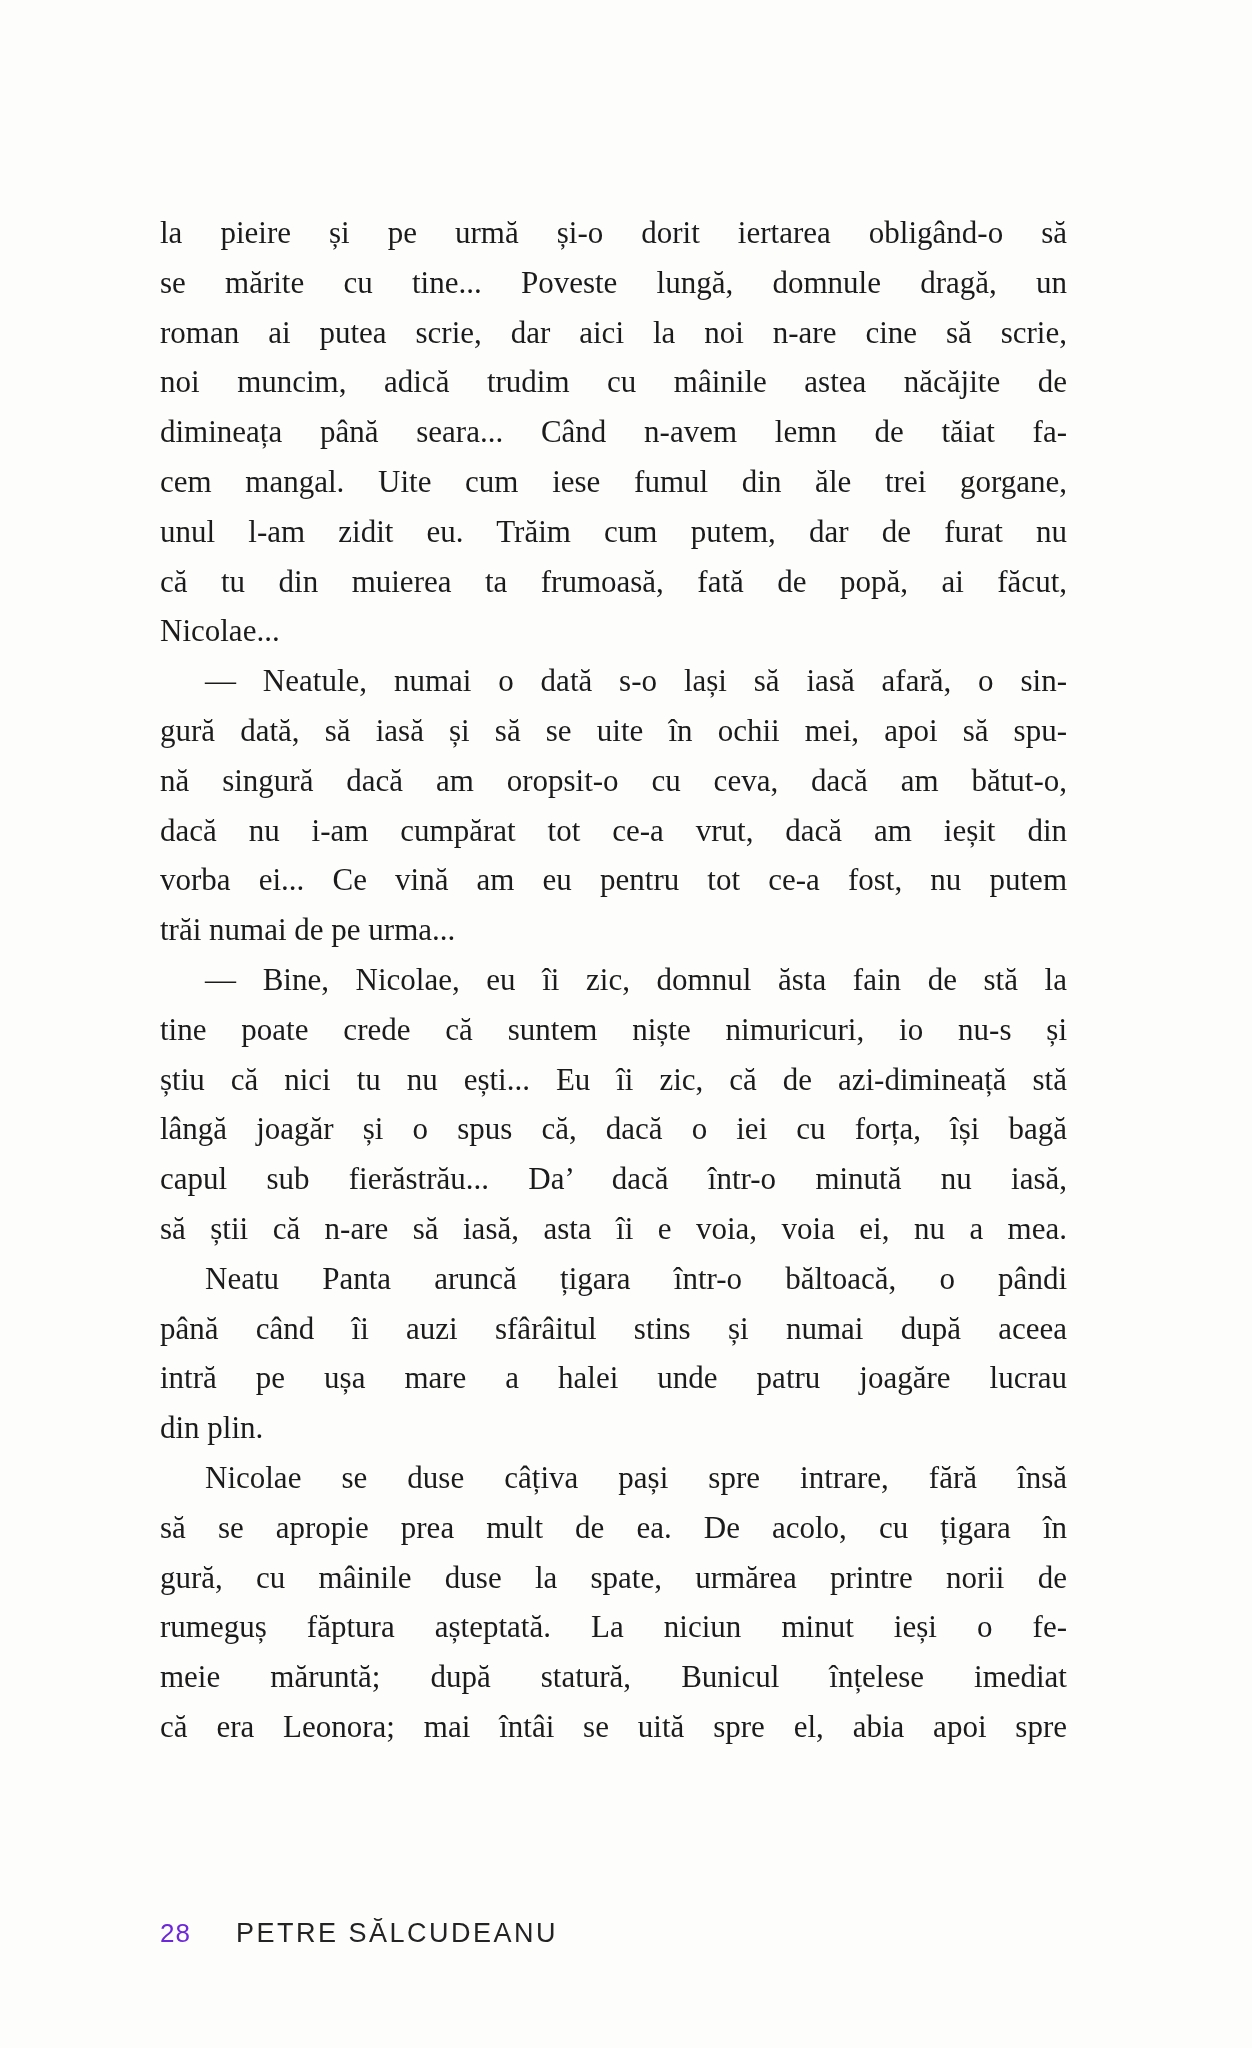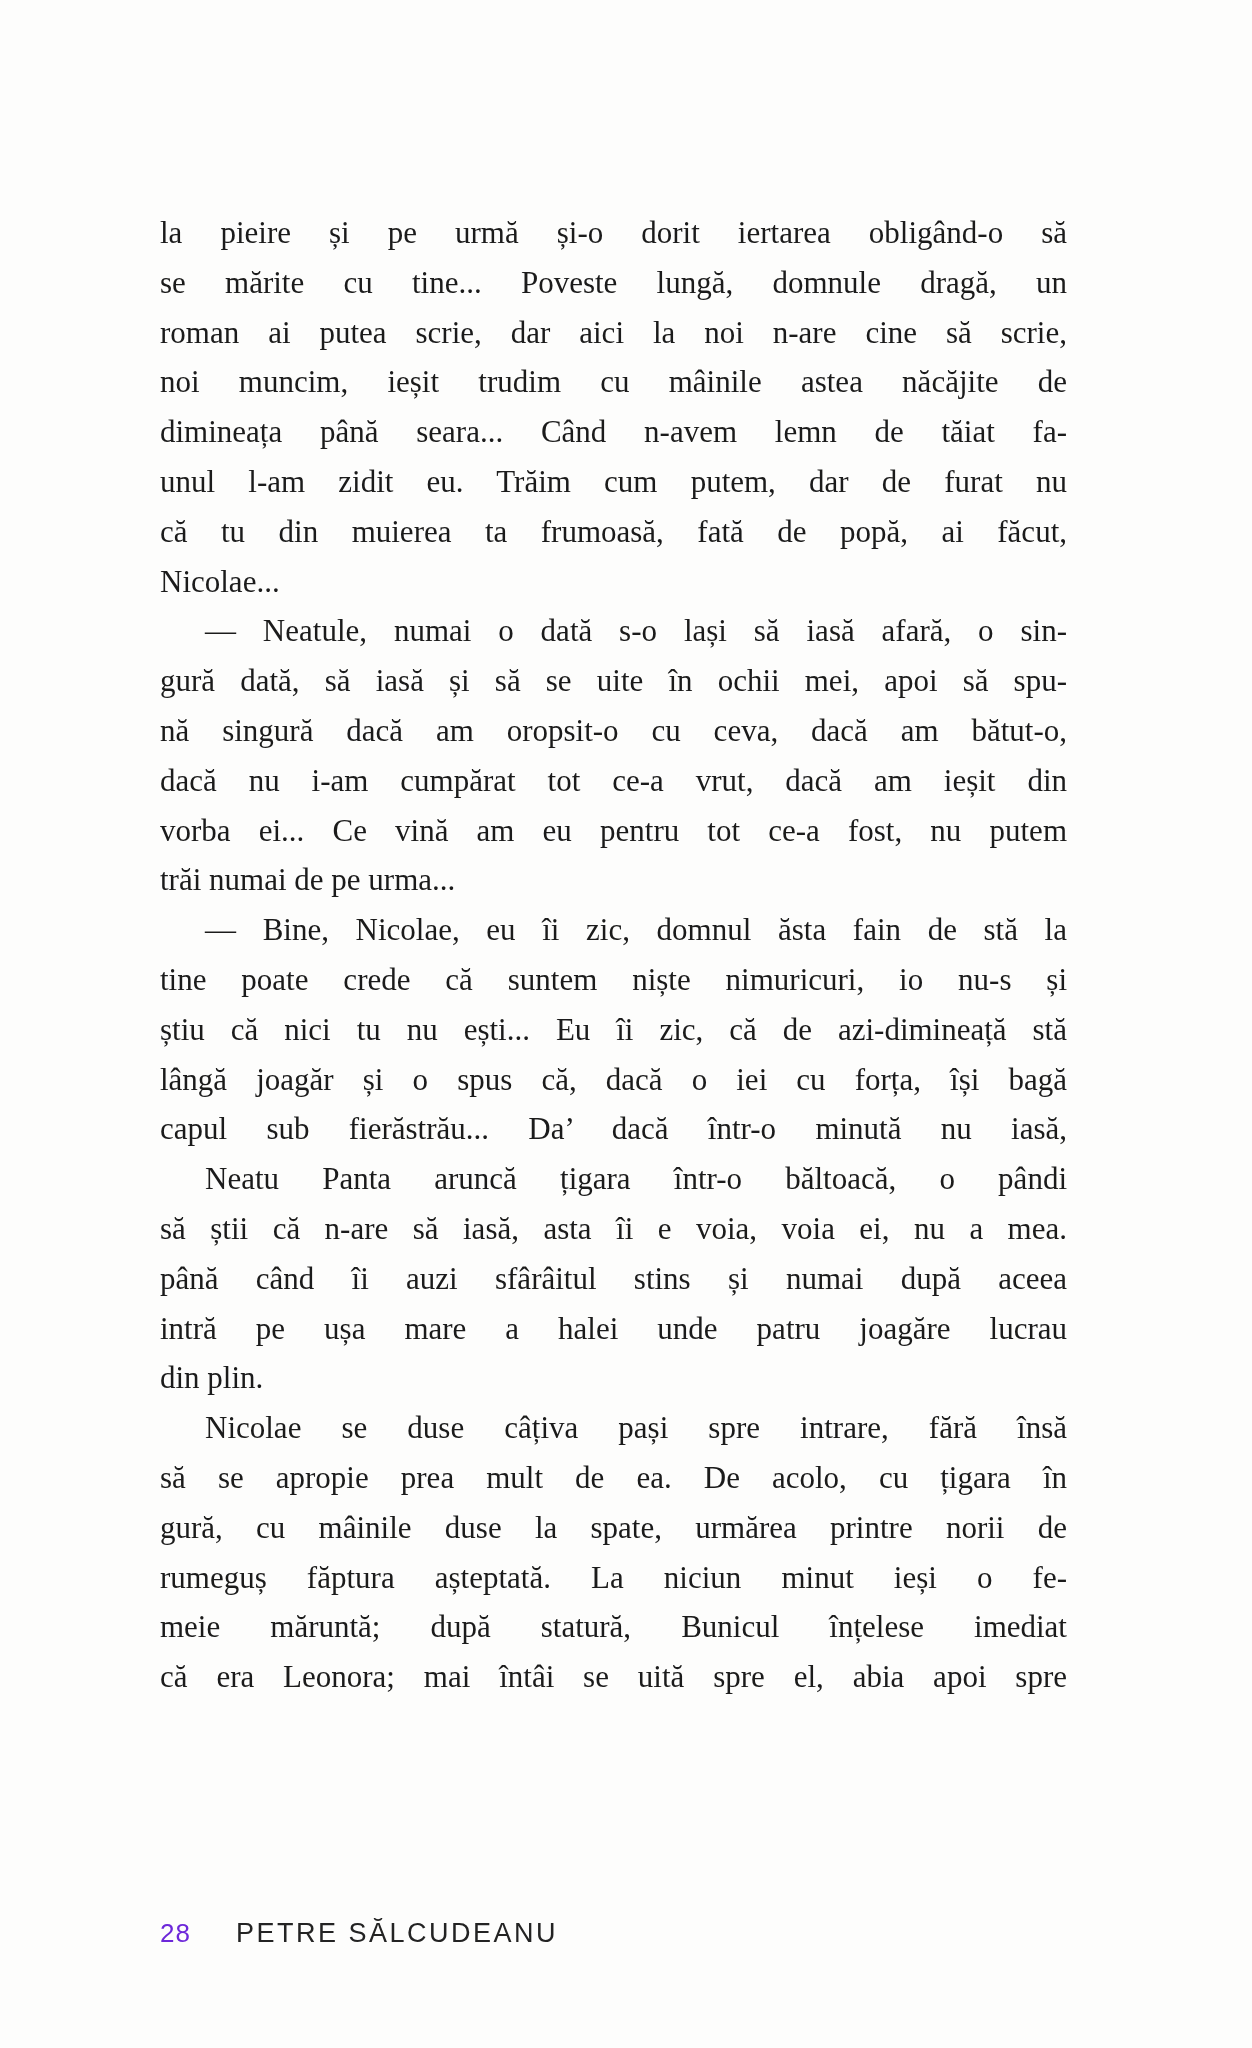--- a/index.html
+++ b/index.html
@@ -66,38 +66,39 @@
 </style>
 </head>
 <body>
 
 <div class="page">
 
   <div class="text-block">
       <div class="line just">la pieire și pe urmă și-o dorit iertarea obligând-o să</div>
       <div class="line just">se mărite cu tine... Poveste lungă, domnule dragă, un</div>
       <div class="line just">roman ai putea scrie, dar aici la noi n-are cine să scrie,</div>
-      <div class="line just">noi muncim, ieșit trudim cu mâinile astea năcăjite de</div>
+      <div class="line just">noi muncim, adică trudim cu mâinile astea năcăjite de</div>
       <div class="line just">dimineața până seara... Când n-avem lemn de tăiat fa-</div>
+      <div class="line just">cem mangal. Uite cum iese fumul din ăle trei gorgane,</div>
       <div class="line just">unul l-am zidit eu. Trăim cum putem, dar de furat nu</div>
       <div class="line just">că tu din muierea ta frumoasă, fată de popă, ai făcut,</div>
       <div class="line">Nicolae...</div>
       <div class="line just indent">— Neatule, numai o dată s-o lași să iasă afară, o sin-</div>
       <div class="line just">gură dată, să iasă și să se uite în ochii mei, apoi să spu-</div>
       <div class="line just">nă singură dacă am oropsit-o cu ceva, dacă am bătut-o,</div>
       <div class="line just">dacă nu i-am cumpărat tot ce-a vrut, dacă am ieșit din</div>
       <div class="line just">vorba ei... Ce vină am eu pentru tot ce-a fost, nu putem</div>
       <div class="line">trăi numai de pe urma...</div>
       <div class="line just indent">— Bine, Nicolae, eu îi zic, domnul ăsta fain de stă la</div>
       <div class="line just">tine poate crede că suntem niște nimuricuri, io nu-s și</div>
       <div class="line just">știu că nici tu nu ești... Eu îi zic, că de azi-dimineață stă</div>
       <div class="line just">lângă joagăr și o spus că, dacă o iei cu forța, își bagă</div>
       <div class="line just">capul sub fierăstrău... Da’ dacă într-o minută nu iasă,</div>
+      <div class="line just">să știi că n-are să iasă, asta îi e voia, voia ei, nu a mea.</div>
       <div class="line just indent">Neatu Panta aruncă țigara într-o băltoacă, o pândi</div>
-      <div class="line just">să știi că n-are să iasă, asta îi e voia, voia ei, nu a mea.</div>
       <div class="line just">până când îi auzi sfârâitul stins și numai după aceea</div>
       <div class="line just">intră pe ușa mare a halei unde patru joagăre lucrau</div>
       <div class="line">din plin.</div>
       <div class="line just indent">Nicolae se duse câțiva pași spre intrare, fără însă</div>
       <div class="line just">să se apropie prea mult de ea. De acolo, cu țigara în</div>
       <div class="line just">gură, cu mâinile duse la spate, urmărea printre norii de</div>
       <div class="line just">rumeguș făptura așteptată. La niciun minut ieși o fe-</div>
       <div class="line just">meie măruntă; după statură, Bunicul înțelese imediat</div>
       <div class="line just">că era Leonora; mai întâi se uită spre el, abia apoi spre</div>
     </div>

